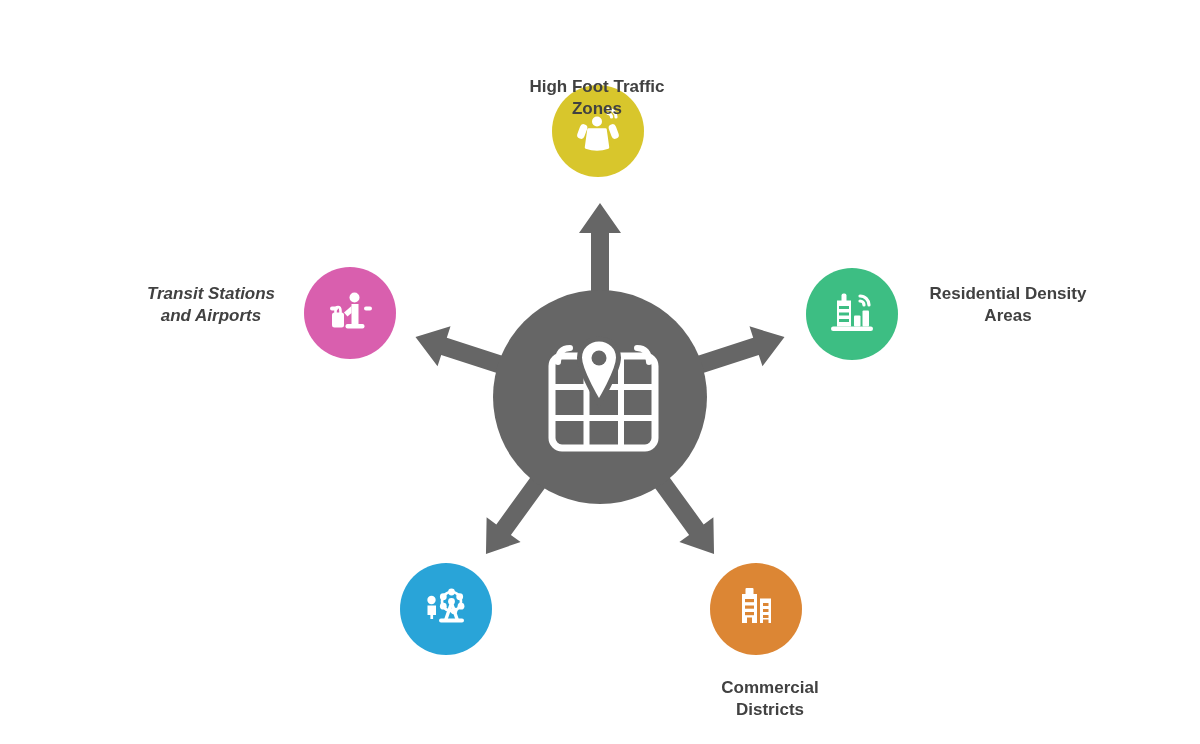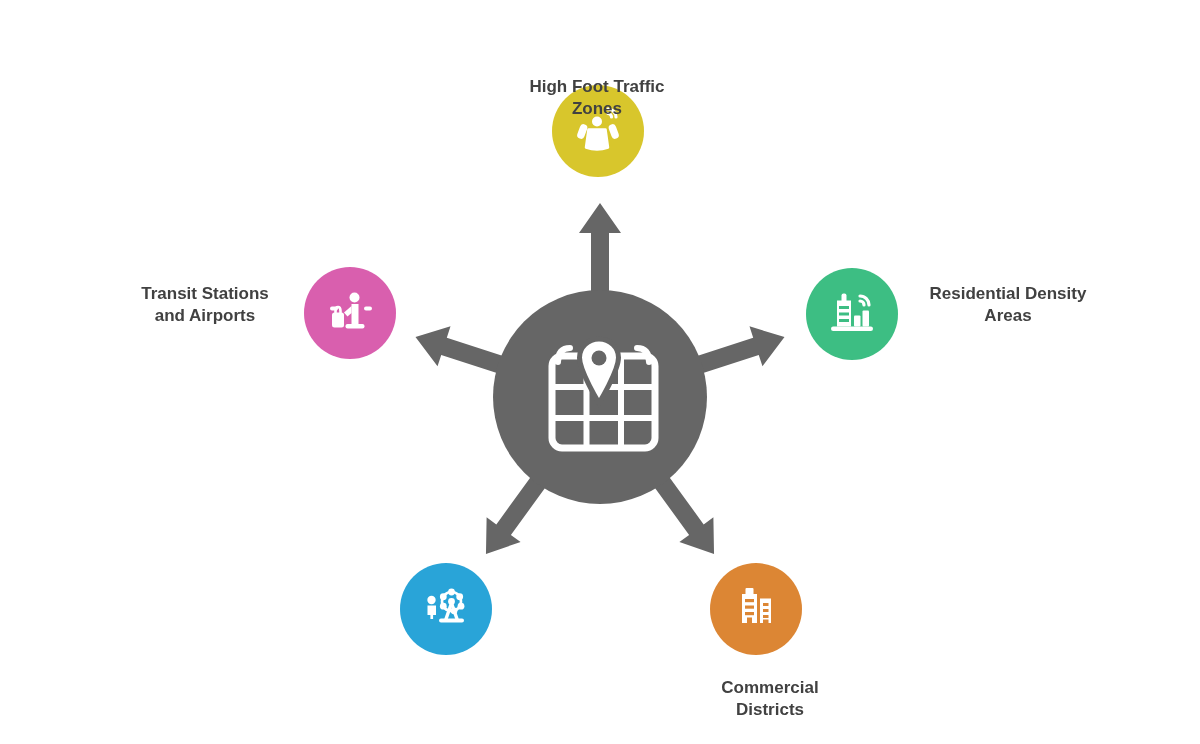--- a/index.html
+++ b/index.html
@@ -13,21 +13,21 @@
   .diagram-svg{position:absolute;left:0;top:0;}
   .node-label{
     position:absolute;
     font-size:17px;
     line-height:22px;
     font-weight:bold;
     color:#414141;
     text-align:center;
   }
   .lbl-high-foot   {left:522px;top:32px; width:150px;margin-top:44px;}
-  .lbl-transit     {left:136px;top:283px;width:138px;}
+  .lbl-transit     {left:142px;top:283px;width:138px;font-style:italic;}
   .lbl-residential {left:923px;top:283px;width:170px;}
   .lbl-event       {left:342px;top:677px;width:150px;}
   .lbl-commercial  {left:718px;top:677px;width:104px;}
 </style>
 </head>
 <body>
 
 <div class="stage">
 
   <svg class="diagram-svg" width="1200" height="744" viewBox="0 0 1200 744">

